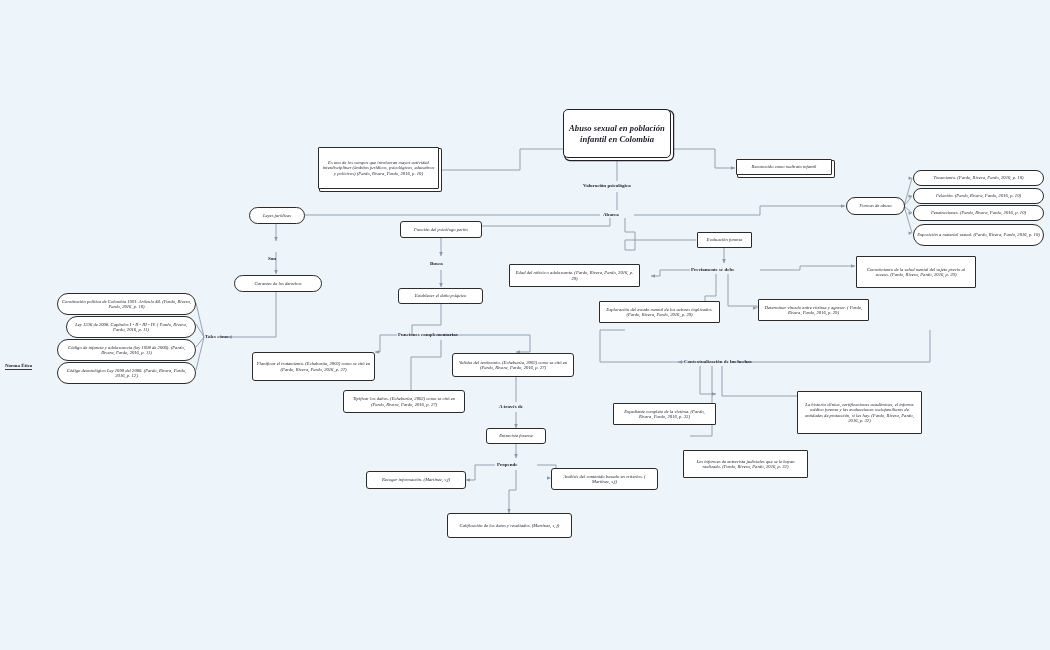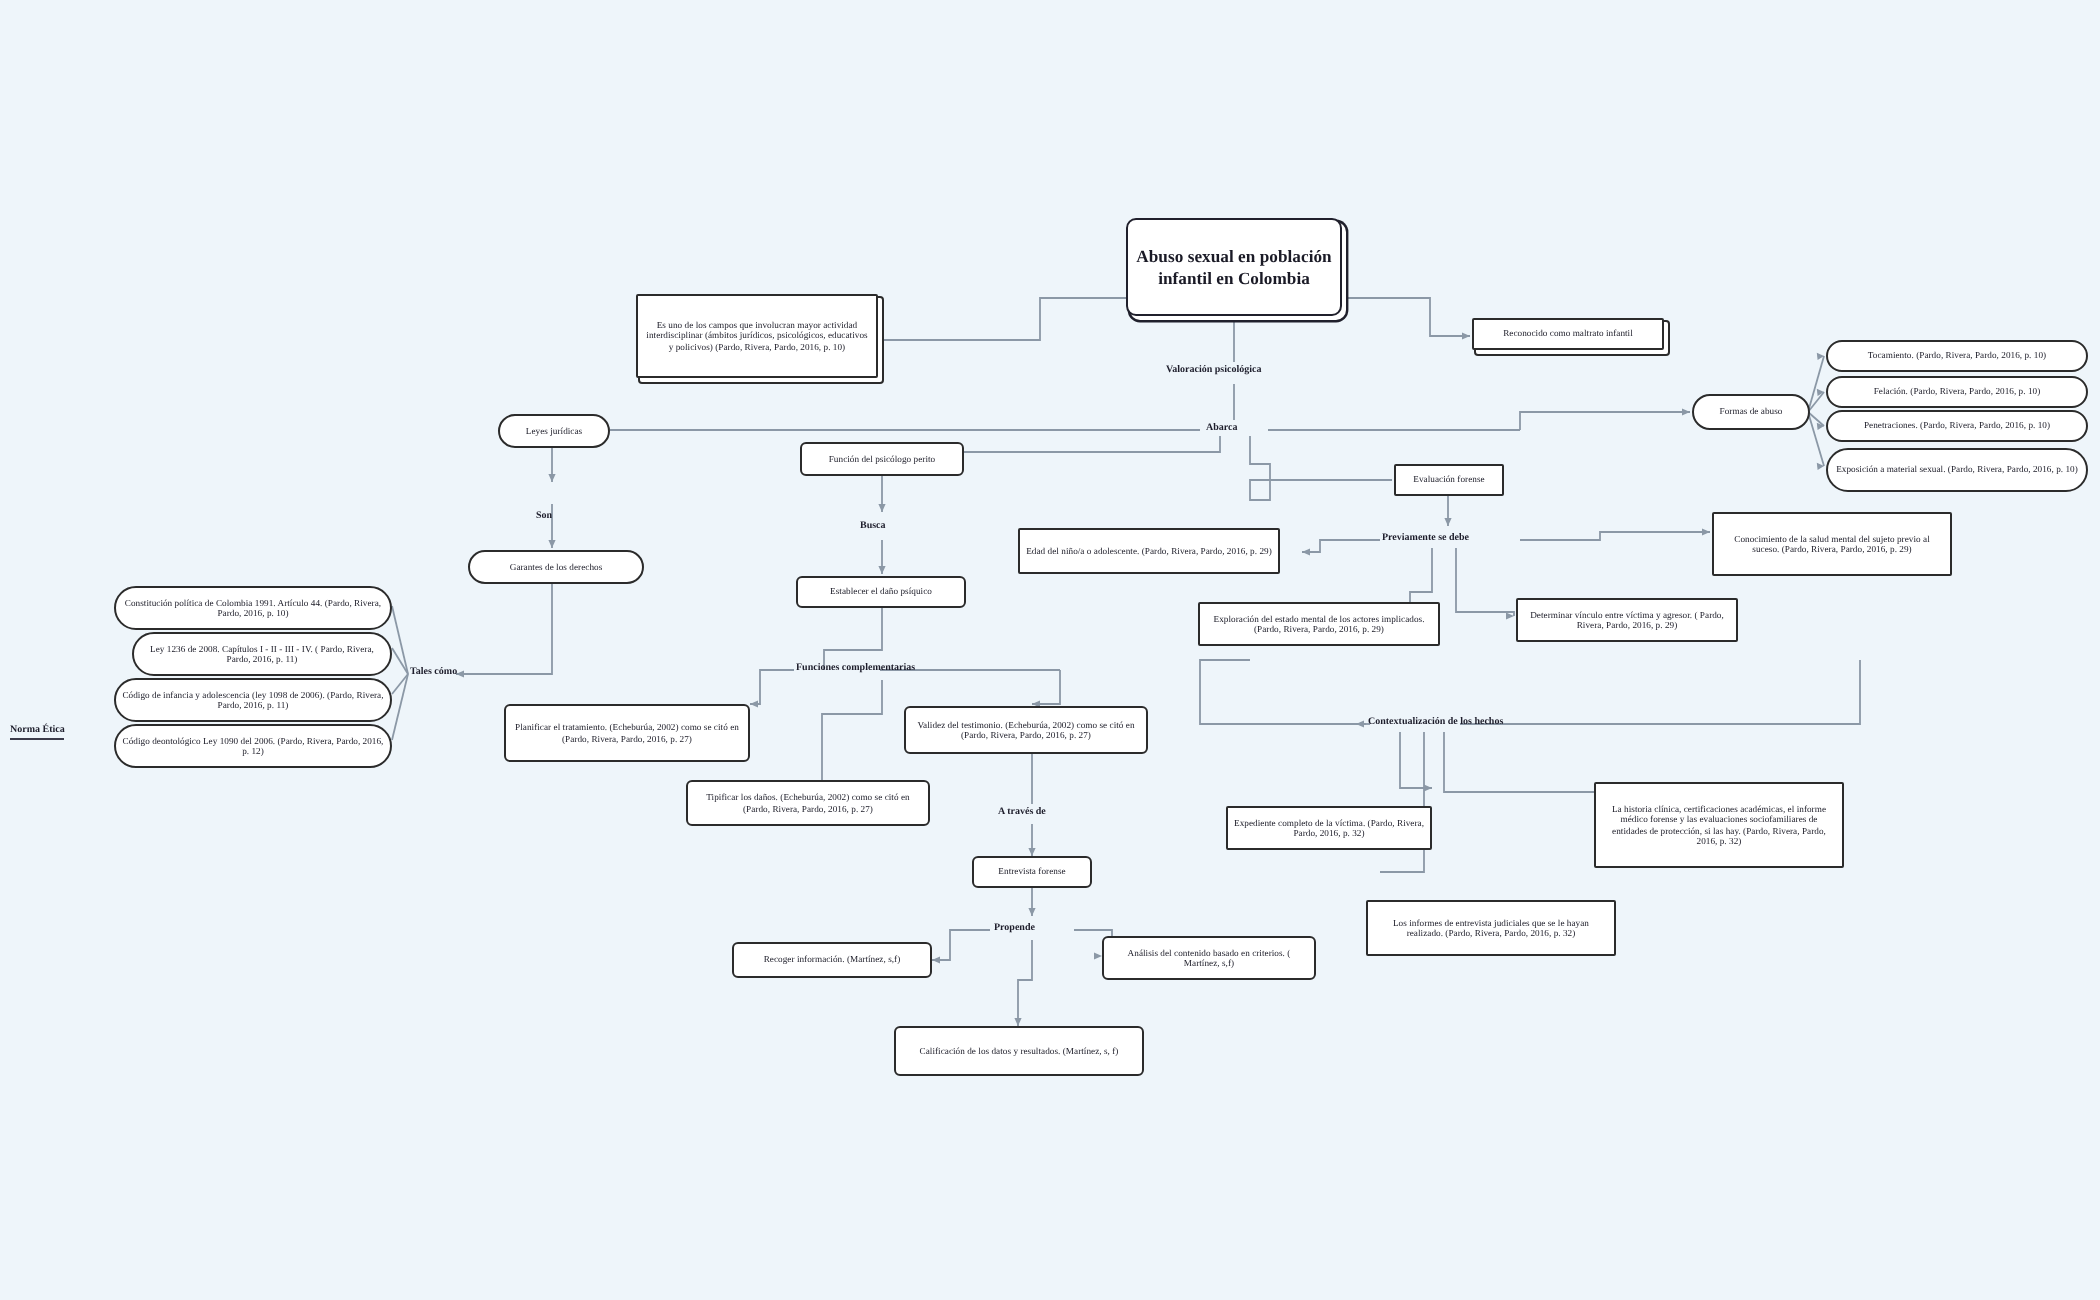--- a/index.html
+++ b/index.html
@@ -32,20 +32,21 @@
     border: 1px solid #2b2b2b;
     color: #1a1a26;
     text-align: center;
     display: flex;
     align-items: center;
     justify-content: center;
     padding: 2px 3px;
     line-height: 1.12;
     font-size: 4.6px;
     letter-spacing: 0.02px;
+    font-style: italic;
   }
   .node.rect { border-radius: 1px; }
   .node.round { border-radius: 999px; }
   .node.soft { border-radius: 3px; }
   .node.shadow {
     box-shadow: 2px 2px 0 0 #ffffff, 2px 2px 0 1px #2b2b2b;
   }
   .node.central {
     font-size: 8.6px;
     font-weight: bold;

